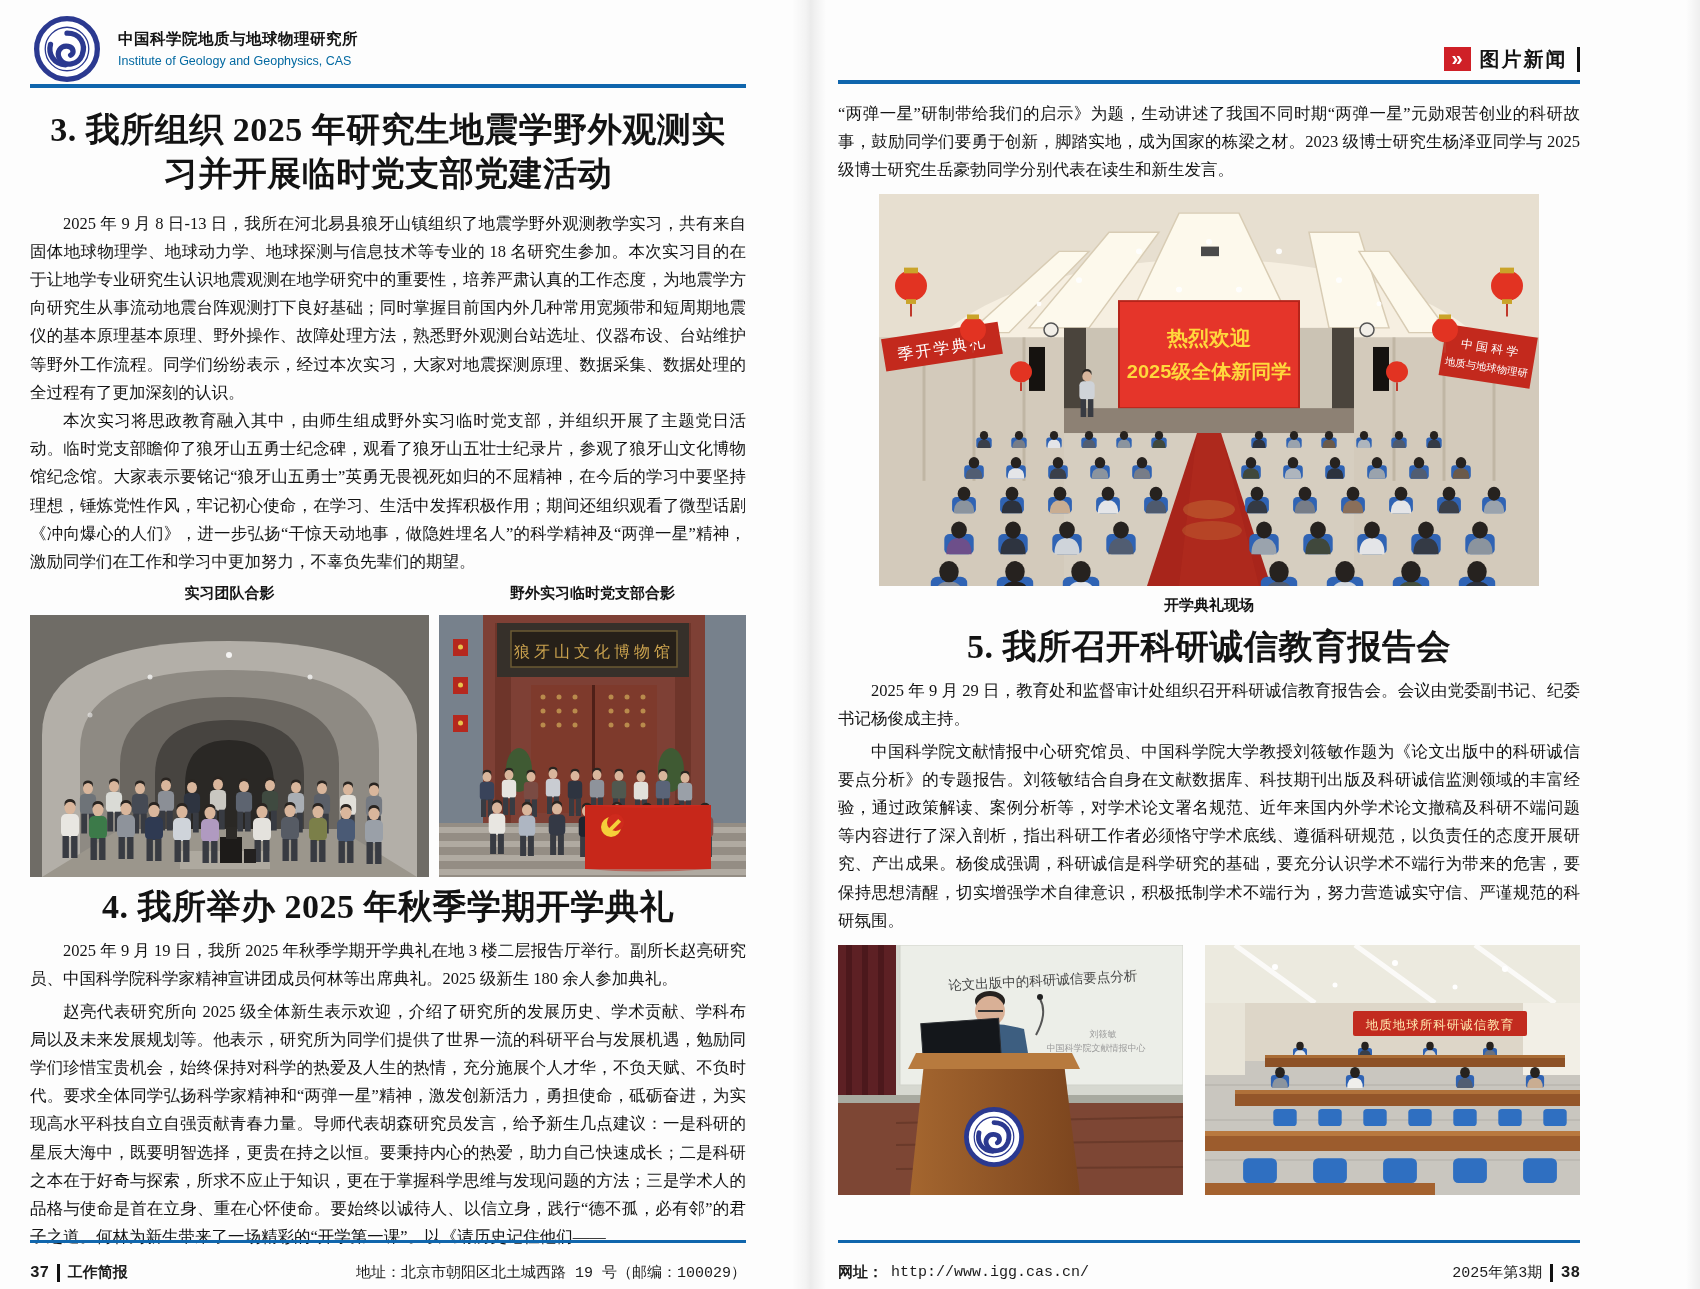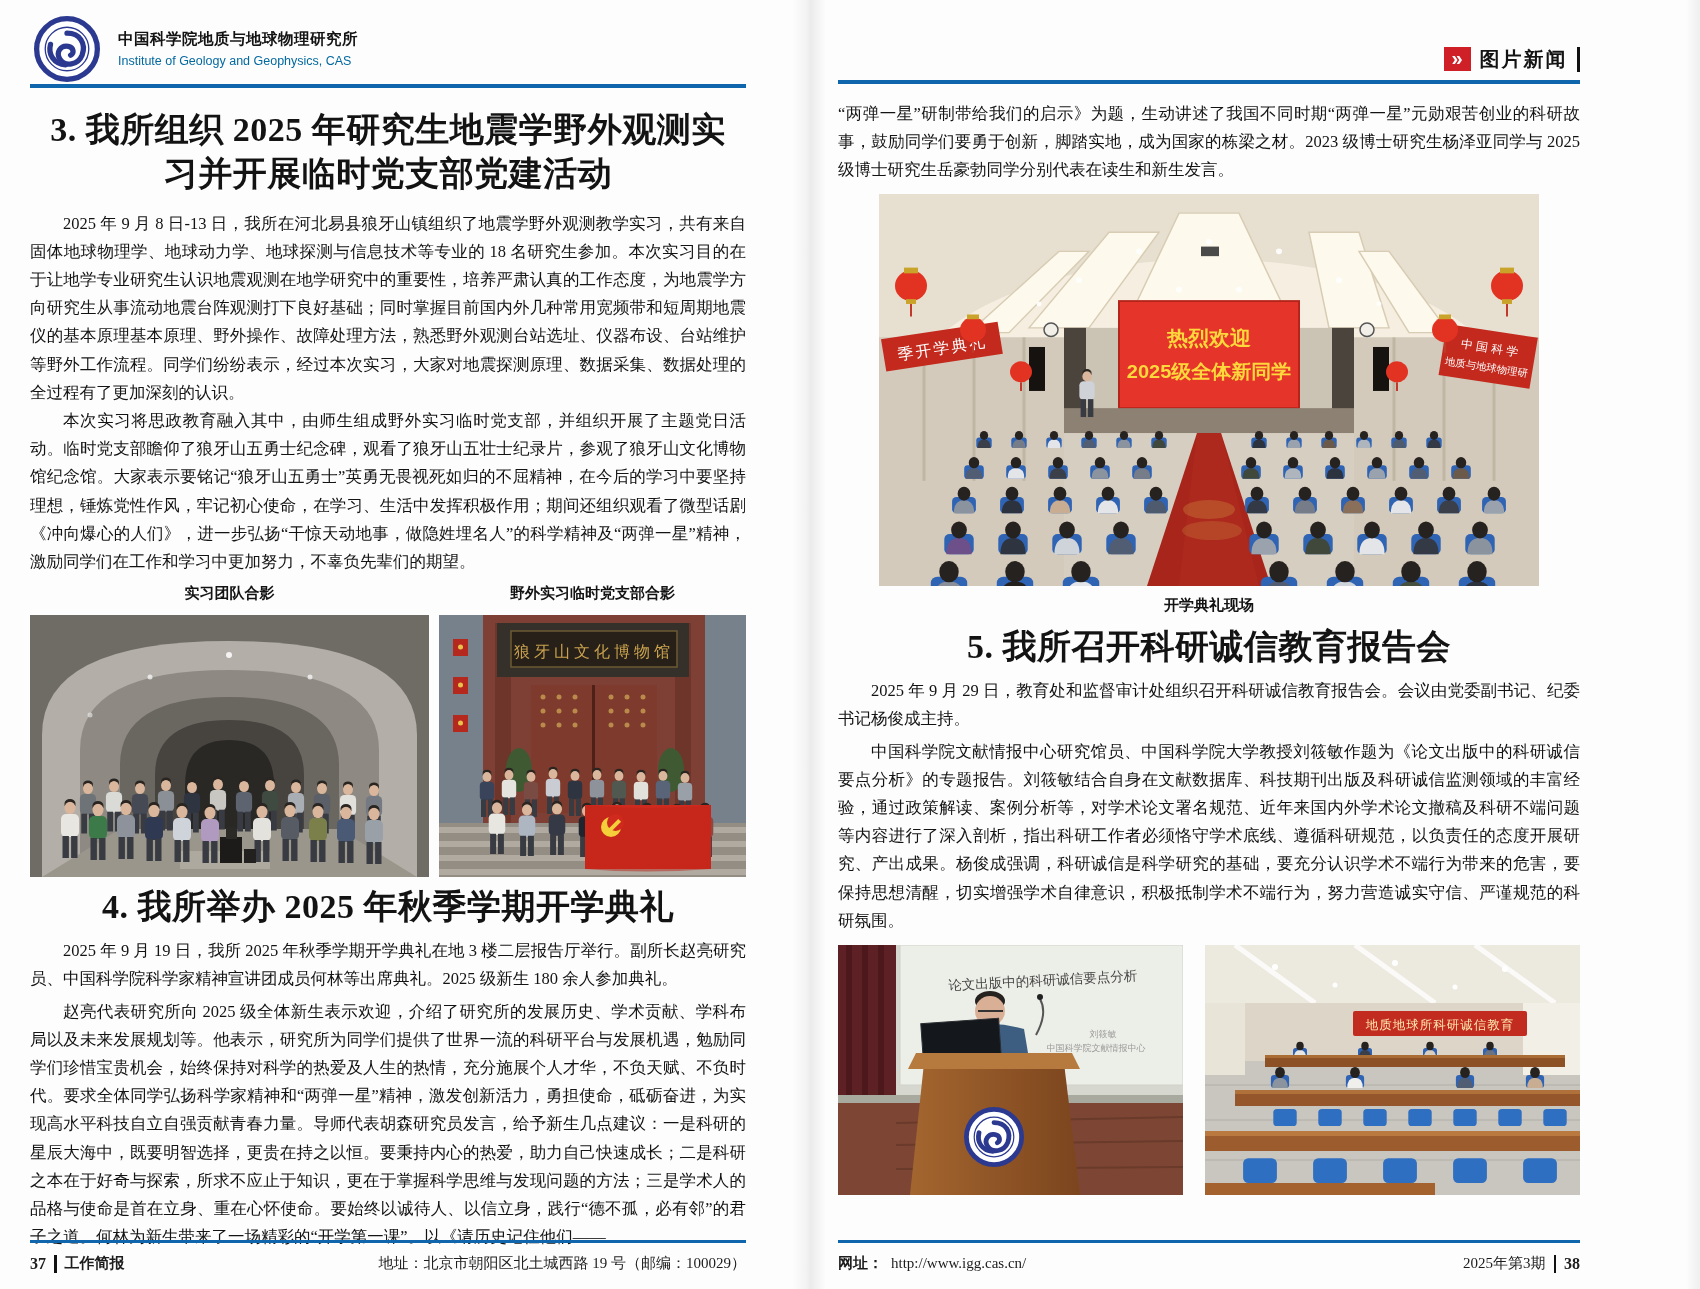--- a/index.html
+++ b/index.html
@@ -45,23 +45,23 @@
   #ph-hall   { width:660px; height:392px; margin:10px auto 0; }
   #ph-podium { width:345px; height:250px; }
   #ph-meeting{ width:375px; height:250px; }
   .photorow.r2 { gap:22px; margin-top:10px; }
 
   .cap { text-align:center; font-size:15px; font-weight:700; margin-top:10px; }
   .caprow { display:flex; gap:22px; margin-top:8px; }
   .caprow .c1 { width:345px; text-align:center; font-size:17px; font-weight:700; }
   .caprow .c2 { width:375px; text-align:center; font-size:17px; font-weight:700; }
 
-  .pfoot { position:absolute; left:0; right:0; top:1240px; border-top:3px solid #1066ad; padding-top:11px;
+  .pfoot { position:absolute; left:0; right:0; top:1240px; border-top:3px solid #1066ad; padding-top:20px;
     display:flex; justify-content:space-between; align-items:center;
-    font-family:Liberation Serif, serif; font-size:15px; color:#1c1c1c;gap:31px; }
+    font-family:Liberation Mono, monospace; font-size:15px; color:#1c1c1c;gap:31px; }
   .pfoot .grp { display:flex; align-items:center; gap:8px; }
   .vbar { width:2.5px; height:18px; background:#111; }
   .pnum { font-size:16px; font-weight:700; }
 </style>
 </head>
 <body>
 
 <svg width="0" height="0" style="position:absolute">
   <defs>
     <g id="person">

